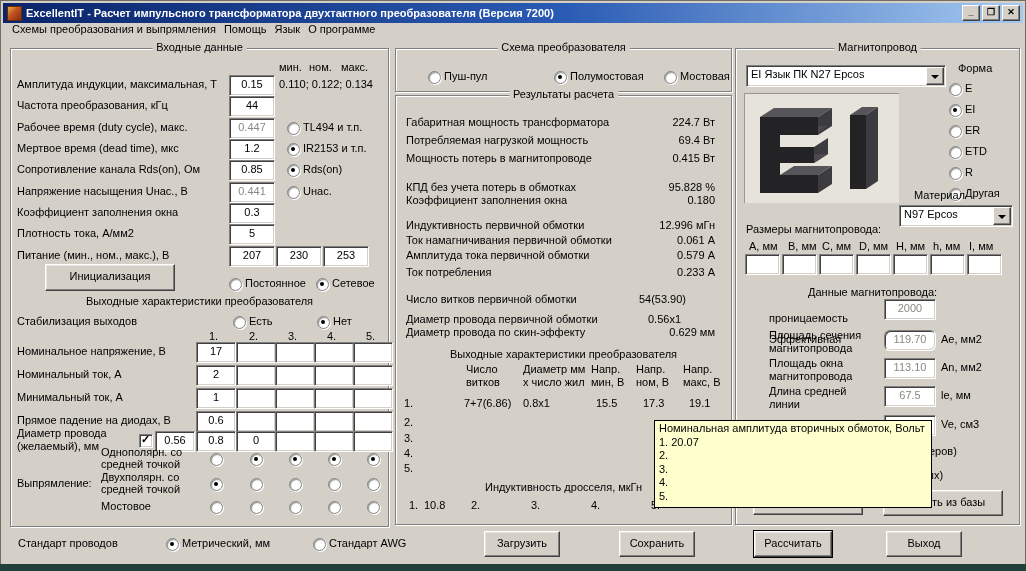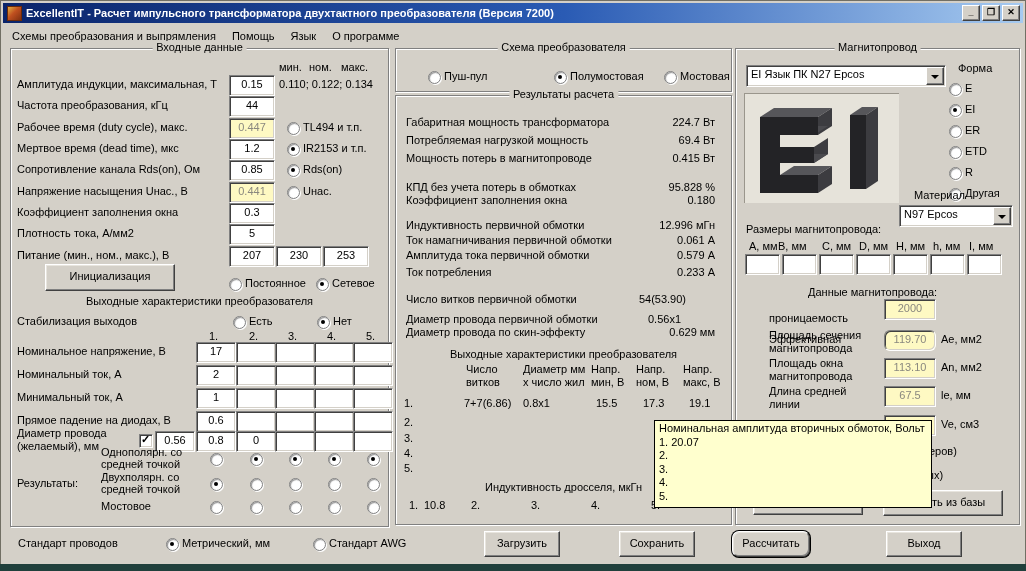--- a/index.html
+++ b/index.html
@@ -9,30 +9,30 @@
   .titlebar{position:absolute;left:3px;top:3px;right:3px;height:20px;
        background:linear-gradient(90deg,#0a246a,#2a5bb4 55%,#a6caf0);
        color:#fff;font-weight:bold;display:flex;align-items:center;padding-left:4px;gap:4px;}
   .app-icon{width:13px;height:13px;border:1px solid #6a2a0a;
        background:linear-gradient(135deg,#e0b040 0%,#c05020 45%,#803010 100%);flex:0 0 auto;}
   .tb-title{white-space:nowrap;overflow:hidden;font-size:11px;}
   .winbtns{margin-left:auto;display:flex;gap:2px;padding-right:3px;}
   .winbtn{width:16px;height:14px;background:#d4d0c8;border:1px solid;border-color:#fff #404040 #404040 #fff;
        box-shadow:inset -1px -1px 0 #808080;font-size:9px;line-height:12px;text-align:center;color:#000;font-weight:bold;}
   .menubar{position:absolute;left:3px;top:23px;right:3px;height:19px;background:#d4d0c8;
-       display:flex;align-items:flex-end;gap:16px;padding-left:9px;}
+       display:flex;align-items:flex-start;gap:8px;padding-left:9px;}
   .menu-item{white-space:nowrap;}
   .groupbox{position:absolute;border:1px solid #808080;box-shadow:inset 1px 1px 0 #fff, 1px 1px 0 #fff;}
   .gtitle{position:absolute;top:-8px;left:50%;transform:translateX(-50%);background:#d4d0c8;
        padding:0 4px;white-space:nowrap;}
   .lbl{position:absolute;white-space:nowrap;line-height:13px;}
   .field{position:absolute;height:19px;background:#fff;border:1px solid;border-color:#808080 #fff #fff #808080;
        box-shadow:inset 1px 1px 0 #404040, inset -1px -1px 0 #d4d0c8;
        text-align:center;line-height:17px;white-space:nowrap;overflow:hidden;}
-  .field.dis{background:#fef9c3;color:#8a887f;}
+  .field.dis{background:#ffffff;color:#8a887f;}
   .cell{width:38px;}
   .radio{position:absolute;width:11px;height:11px;border-radius:50%;background:#fff;
        border:1px solid #808080;box-shadow:inset 1px 1px 1px rgba(64,64,64,.55), 1px 1px 0 #fff;}
   .radio.on::after{content:"";position:absolute;left:3px;top:3px;width:4px;height:4px;border-radius:50%;background:#000;}
   .check{position:absolute;width:12px;height:12px;background:#fff;border:1px solid;border-color:#808080 #fff #fff #808080;
        box-shadow:inset 1px 1px 0 #404040, inset -1px -1px 0 #d4d0c8;}
   .check.on::after{content:"✓";position:absolute;left:1px;top:-2px;font-size:11px;font-weight:bold;}
   .btn{position:absolute;background:#d4d0c8;border:1px solid;border-color:#fff #404040 #404040 #fff;
        box-shadow:inset -1px -1px 0 #808080, inset 1px 1px 0 #e8e5de;text-align:center;
        height:24px;line-height:22px;white-space:nowrap;}
@@ -176,21 +176,21 @@
     <div class="field cell" style="left:342px;top:382px;"></div>
 
     <span class="lbl" style="left:90px;top:397px;">Однополярн. со</span>
     <span class="lbl" style="left:90px;top:409px;">средней точкой</span>
     <span class="radio" style="left:199px;top:404px;"></span>
     <span class="radio on" style="left:239px;top:404px;"></span>
     <span class="radio on" style="left:278px;top:404px;"></span>
     <span class="radio on" style="left:317px;top:404px;"></span>
     <span class="radio on" style="left:356px;top:404px;"></span>
 
-    <span class="lbl" style="left:6px;top:428px;">Результаты:</span>
+    <span class="lbl" style="left:6px;top:428px;">Выпрямление:</span>
     <span class="lbl" style="left:90px;top:422px;">Двухполярн. со</span>
     <span class="lbl" style="left:90px;top:434px;">средней точкой</span>
     <span class="radio on" style="left:199px;top:429px;"></span>
     <span class="radio" style="left:239px;top:429px;"></span>
     <span class="radio" style="left:278px;top:429px;"></span>
     <span class="radio" style="left:317px;top:429px;"></span>
     <span class="radio" style="left:356px;top:429px;"></span>
 
     <span class="lbl" style="left:90px;top:451px;">Мостовое</span>
     <span class="radio" style="left:199px;top:452px;"></span>
@@ -343,21 +343,21 @@
     <span class="lbl" style="left:178px;top:140px;">Материал</span>
     <div class="dd" style="left:163px;top:156px;width:112px;">
       <span class="val">N97 Epcos</span>
       <span class="arrow">
           <i></i>
         </span>
     </div>
 
     <span class="lbl" style="left:10px;top:174px;">Размеры магнитопровода:</span>
     <span class="lbl" style="left:13px;top:191px;">А, мм</span>
-    <span class="lbl" style="left:42px;top:191px;">В, мм</span>
+    <span class="lbl" style="left:52px;top:191px;">В, мм</span>
     <span class="lbl" style="left:86px;top:191px;">С, мм</span>
     <span class="lbl" style="left:123px;top:191px;">D, мм</span>
     <span class="lbl" style="left:160px;top:191px;">Н, мм</span>
     <span class="lbl" style="left:197px;top:191px;">h, мм</span>
     <span class="lbl" style="left:233px;top:191px;">I, мм</span>
     <div class="field" style="left:9px;top:205px;width:33px;"></div>
     <div class="field" style="left:46px;top:205px;width:33px;"></div>
     <div class="field" style="left:83px;top:205px;width:33px;"></div>
     <div class="field" style="left:120px;top:205px;width:33px;"></div>
     <div class="field" style="left:157px;top:205px;width:33px;"></div>
@@ -396,21 +396,21 @@
   </div>
 
   <span class="lbl" style="left:18px;top:537px;">Стандарт проводов</span>
   <span class="radio on" style="left:166px;top:538px;"></span>
   <span class="lbl" style="left:182px;top:537px;">Метрический, мм</span>
   <span class="radio" style="left:313px;top:538px;"></span>
   <span class="lbl" style="left:329px;top:537px;">Стандарт AWG</span>
 
   <div class="btn" style="left:484px;top:531px;width:74px;">Загрузить</div>
   <div class="btn" style="left:619px;top:531px;width:74px;">Сохранить</div>
-  <div class="btn default" style="left:732px;top:531px;width:76px;border-radius:7px;">Рассчитать</div>
+  <div class="btn default" style="left:754px;top:531px;width:76px;">Рассчитать</div>
   <div class="btn" style="left:886px;top:531px;width:74px;">Выход</div>
 
   <div class="deskstrip"></div>
 
   <div class="tooltip">
     <div>Номинальная амплитуда вторичных обмоток, Вольт</div>
     <div>1. 20.07</div>
     <div>2.</div>
     <div>3.</div>
     <div>4.</div>

